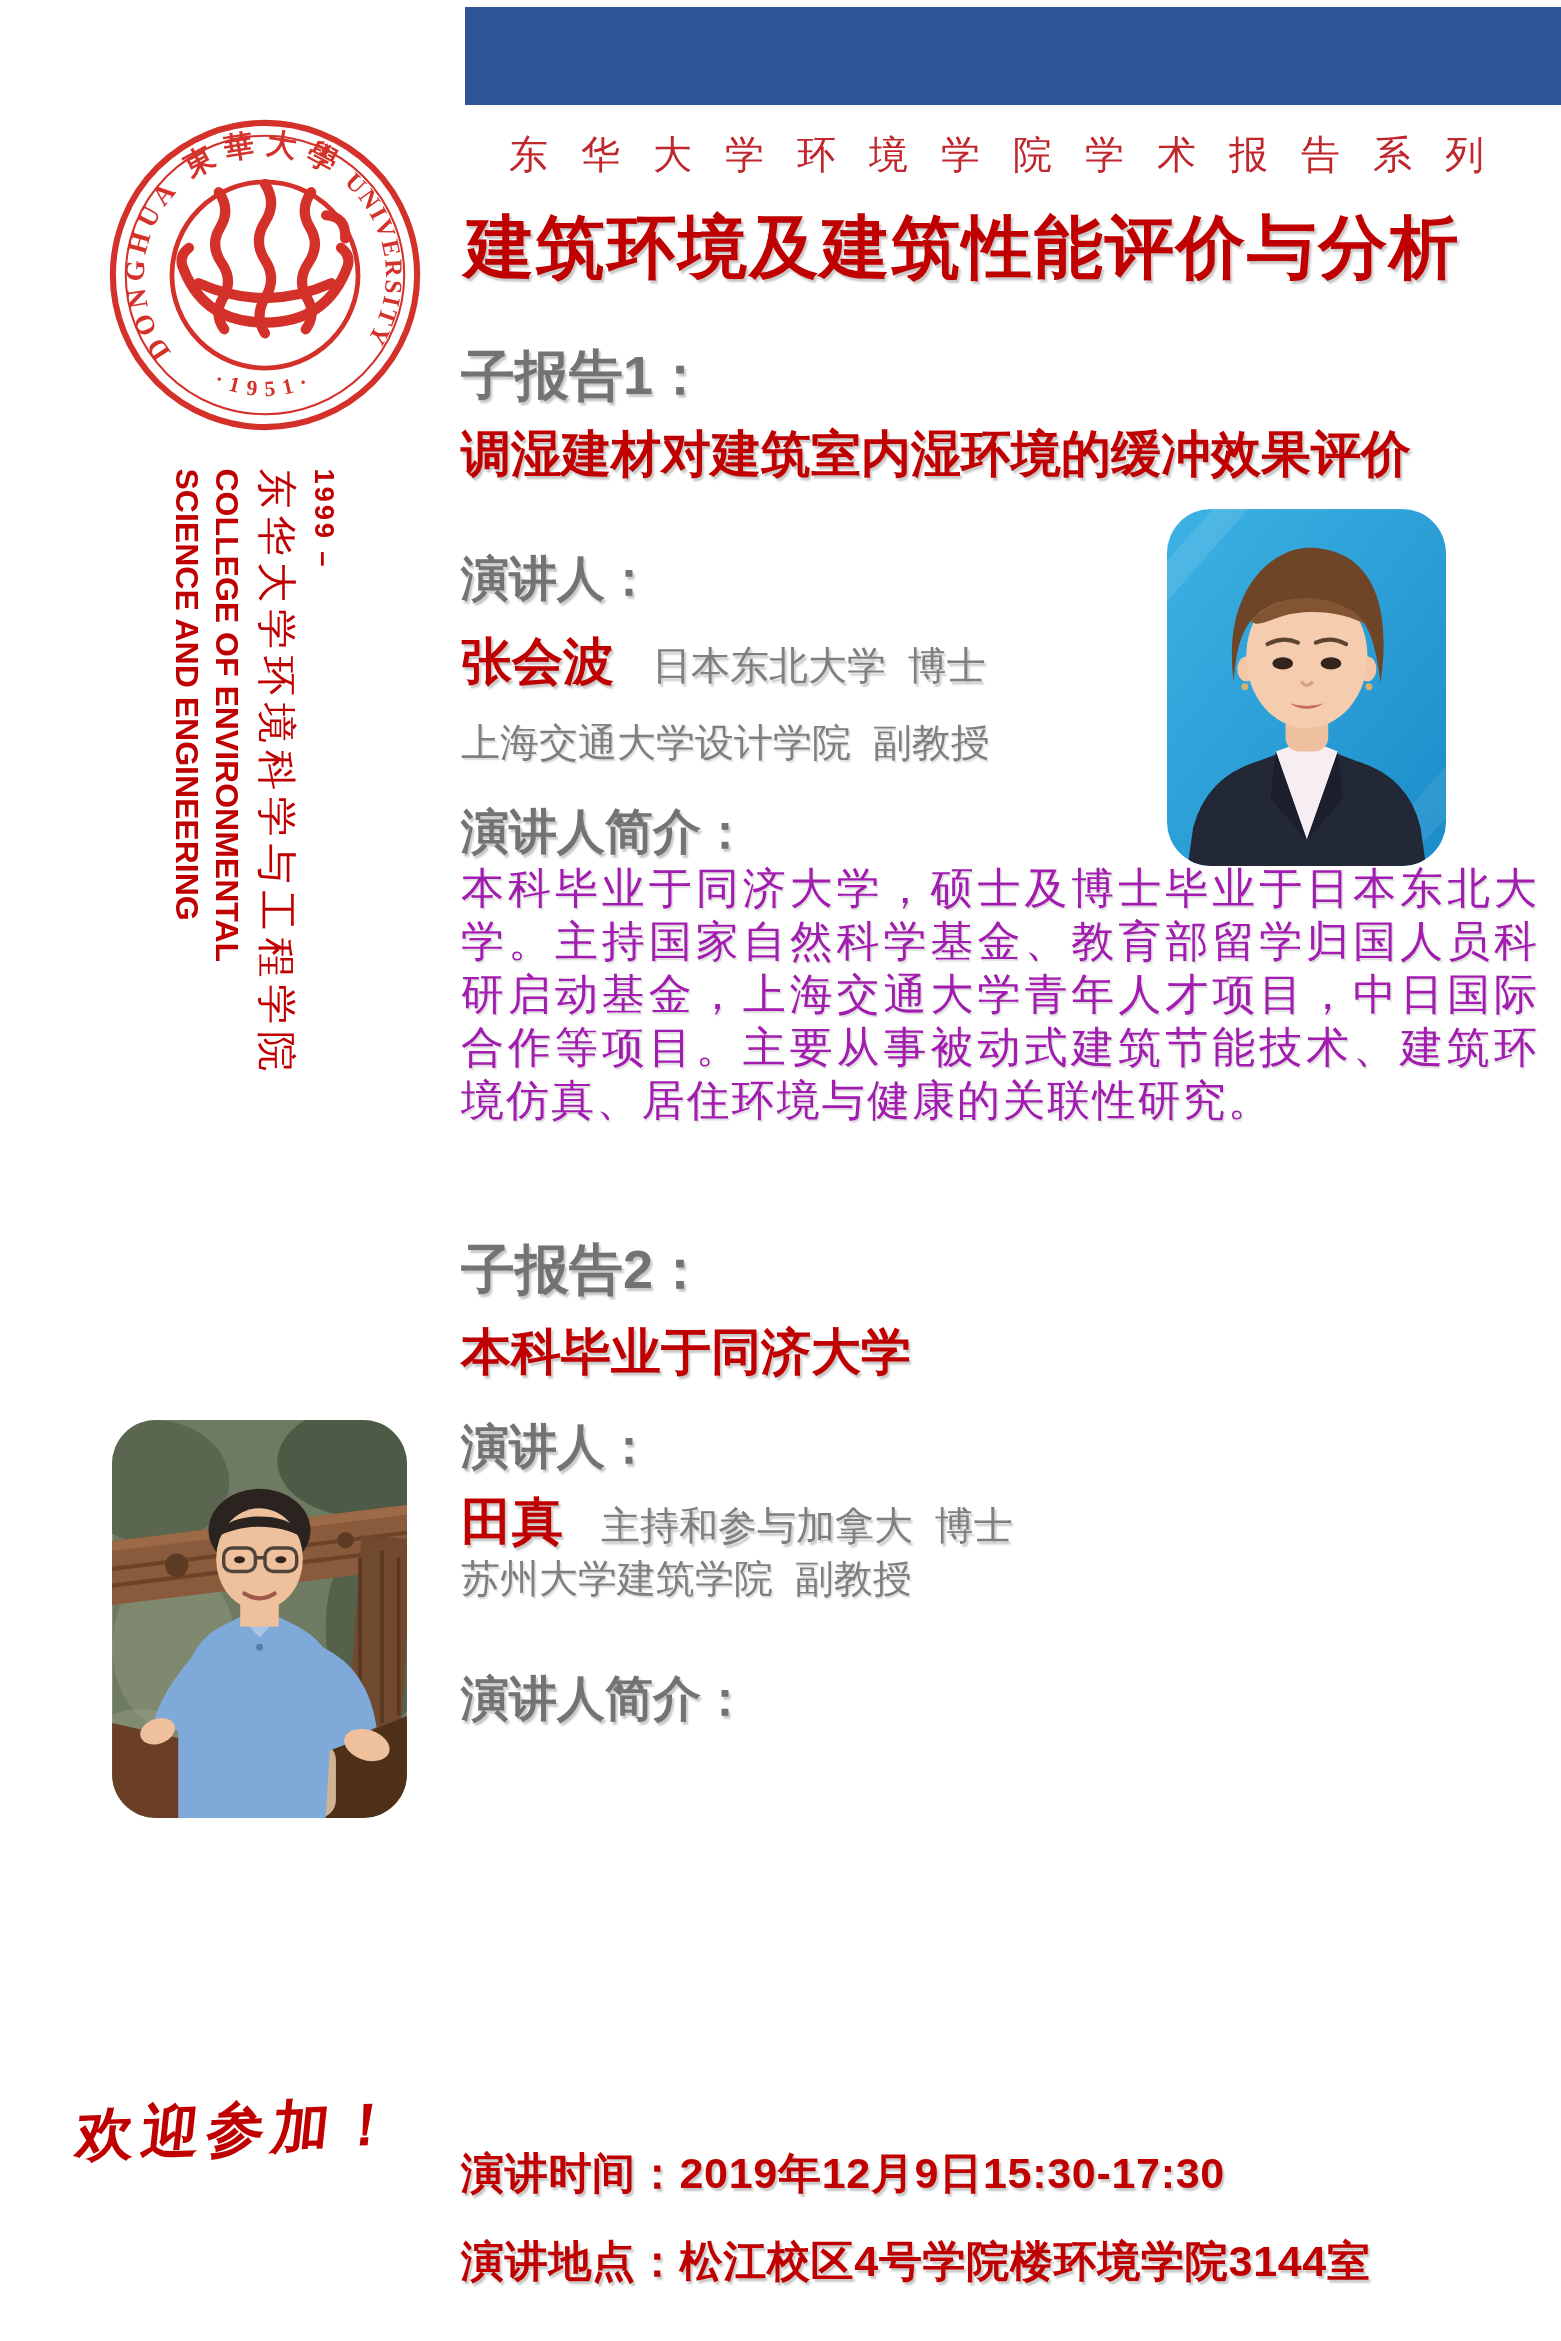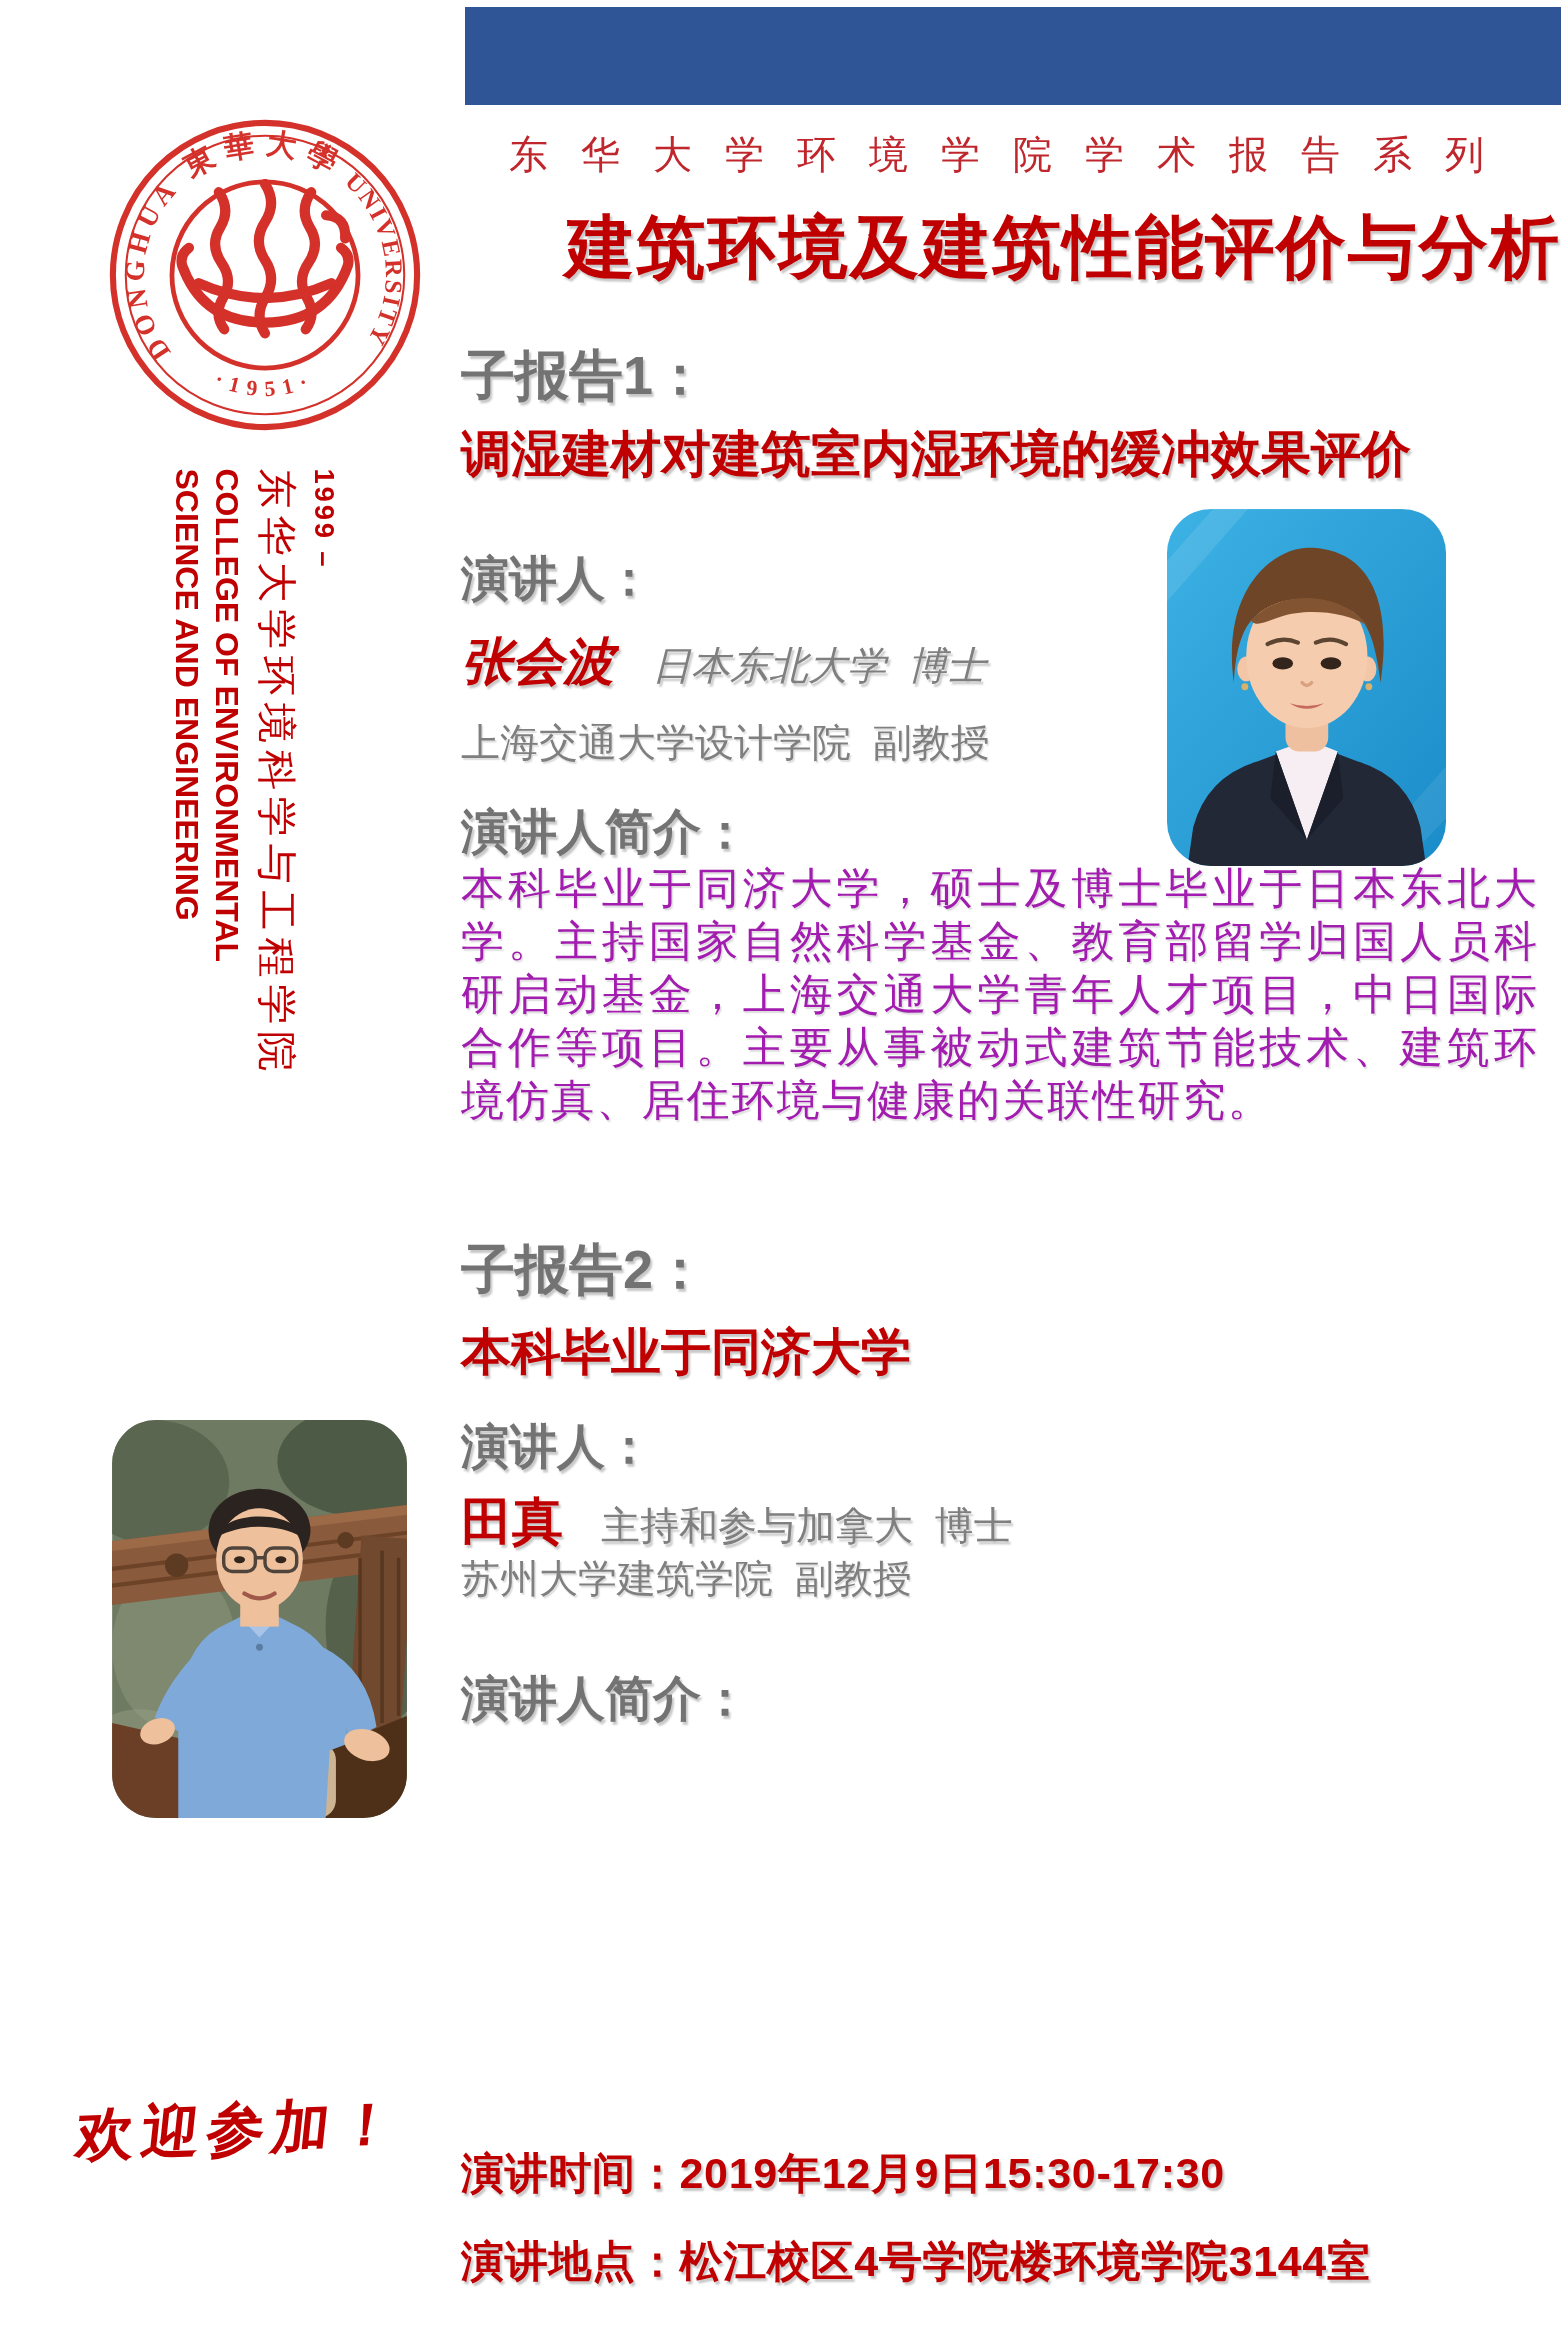--- a/index.html
+++ b/index.html
@@ -12,21 +12,21 @@
   .soft-shadow{text-shadow:1.4px 2.1px 1.4px rgba(0,0,0,0.14);}
 
   .banner{left:465px;top:6.9px;width:1096px;height:98px;background:#2f5597;}
 
   .series-title{
     left:465px;top:128px;width:1096px;text-align:center;
     font-family:"Liberation Serif","DejaVu Serif",serif;
     font-size:39px;font-weight:400;color:#c0272d;letter-spacing:33px;white-space:nowrap;
   }
   .main-title{
-    left:465px;top:202px;width:1096px;text-align:right;
+    left:465px;top:202px;width:1096px;text-align:left;
     font-size:69px;font-weight:bold;color:#c00000;letter-spacing:2.1px;white-space:nowrap;
   }
 
   .logo-wrap{left:102px;top:112px;width:326px;height:326px;}
 
   
   .side-rotated{
     left:-51px;top:654px;width:578px;height:207px;
     transform:rotate(90deg);transform-origin:center center;
     color:#c00000;
@@ -109,21 +109,21 @@
     <div class="side-years">1999 –</div>
     <div class="side-cn">东华大学环境科学与工程学院</div>
     <div class="side-en">COLLEGE OF ENVIRONMENTAL</div>
     <div class="side-en">SCIENCE AND ENGINEERING</div>
   </div>
 
   <div class="abs gray-label r-label shadowed" style="left:461px;top:340px;">子报告1：</div>
   <div class="abs red-title r-title shadowed" style="left:461px;top:421px;">调湿建材对建筑室内湿环境的缓冲效果评价</div>
   <div class="abs gray-label speaker-label shadowed" style="left:461px;top:547px;">演讲人：</div>
 
-  <div class="abs name-row shadowed" style="left:461px;top:628px;font-style:italic;">
+  <div class="abs name-row shadowed" style="left:461px;top:628px;">
     <span class="name-cn">张会波</span>
     <span class="name-cred">日本东北大学  博士</span>
   </div>
   <div class="abs affil soft-shadow" style="left:461px;top:716px;">上海交通大学设计学院  副教授</div>
 
   <div class="abs photo" style="left:1167px;top:509px;width:279px;height:357px;">
     <svg width="279" height="357" viewBox="0 0 405 518">
       <defs>
         <linearGradient id="bgBlue" x1="0" y1="0" x2="1" y2="1">
           <stop offset="0" stop-color="#3db2e4"></stop>

